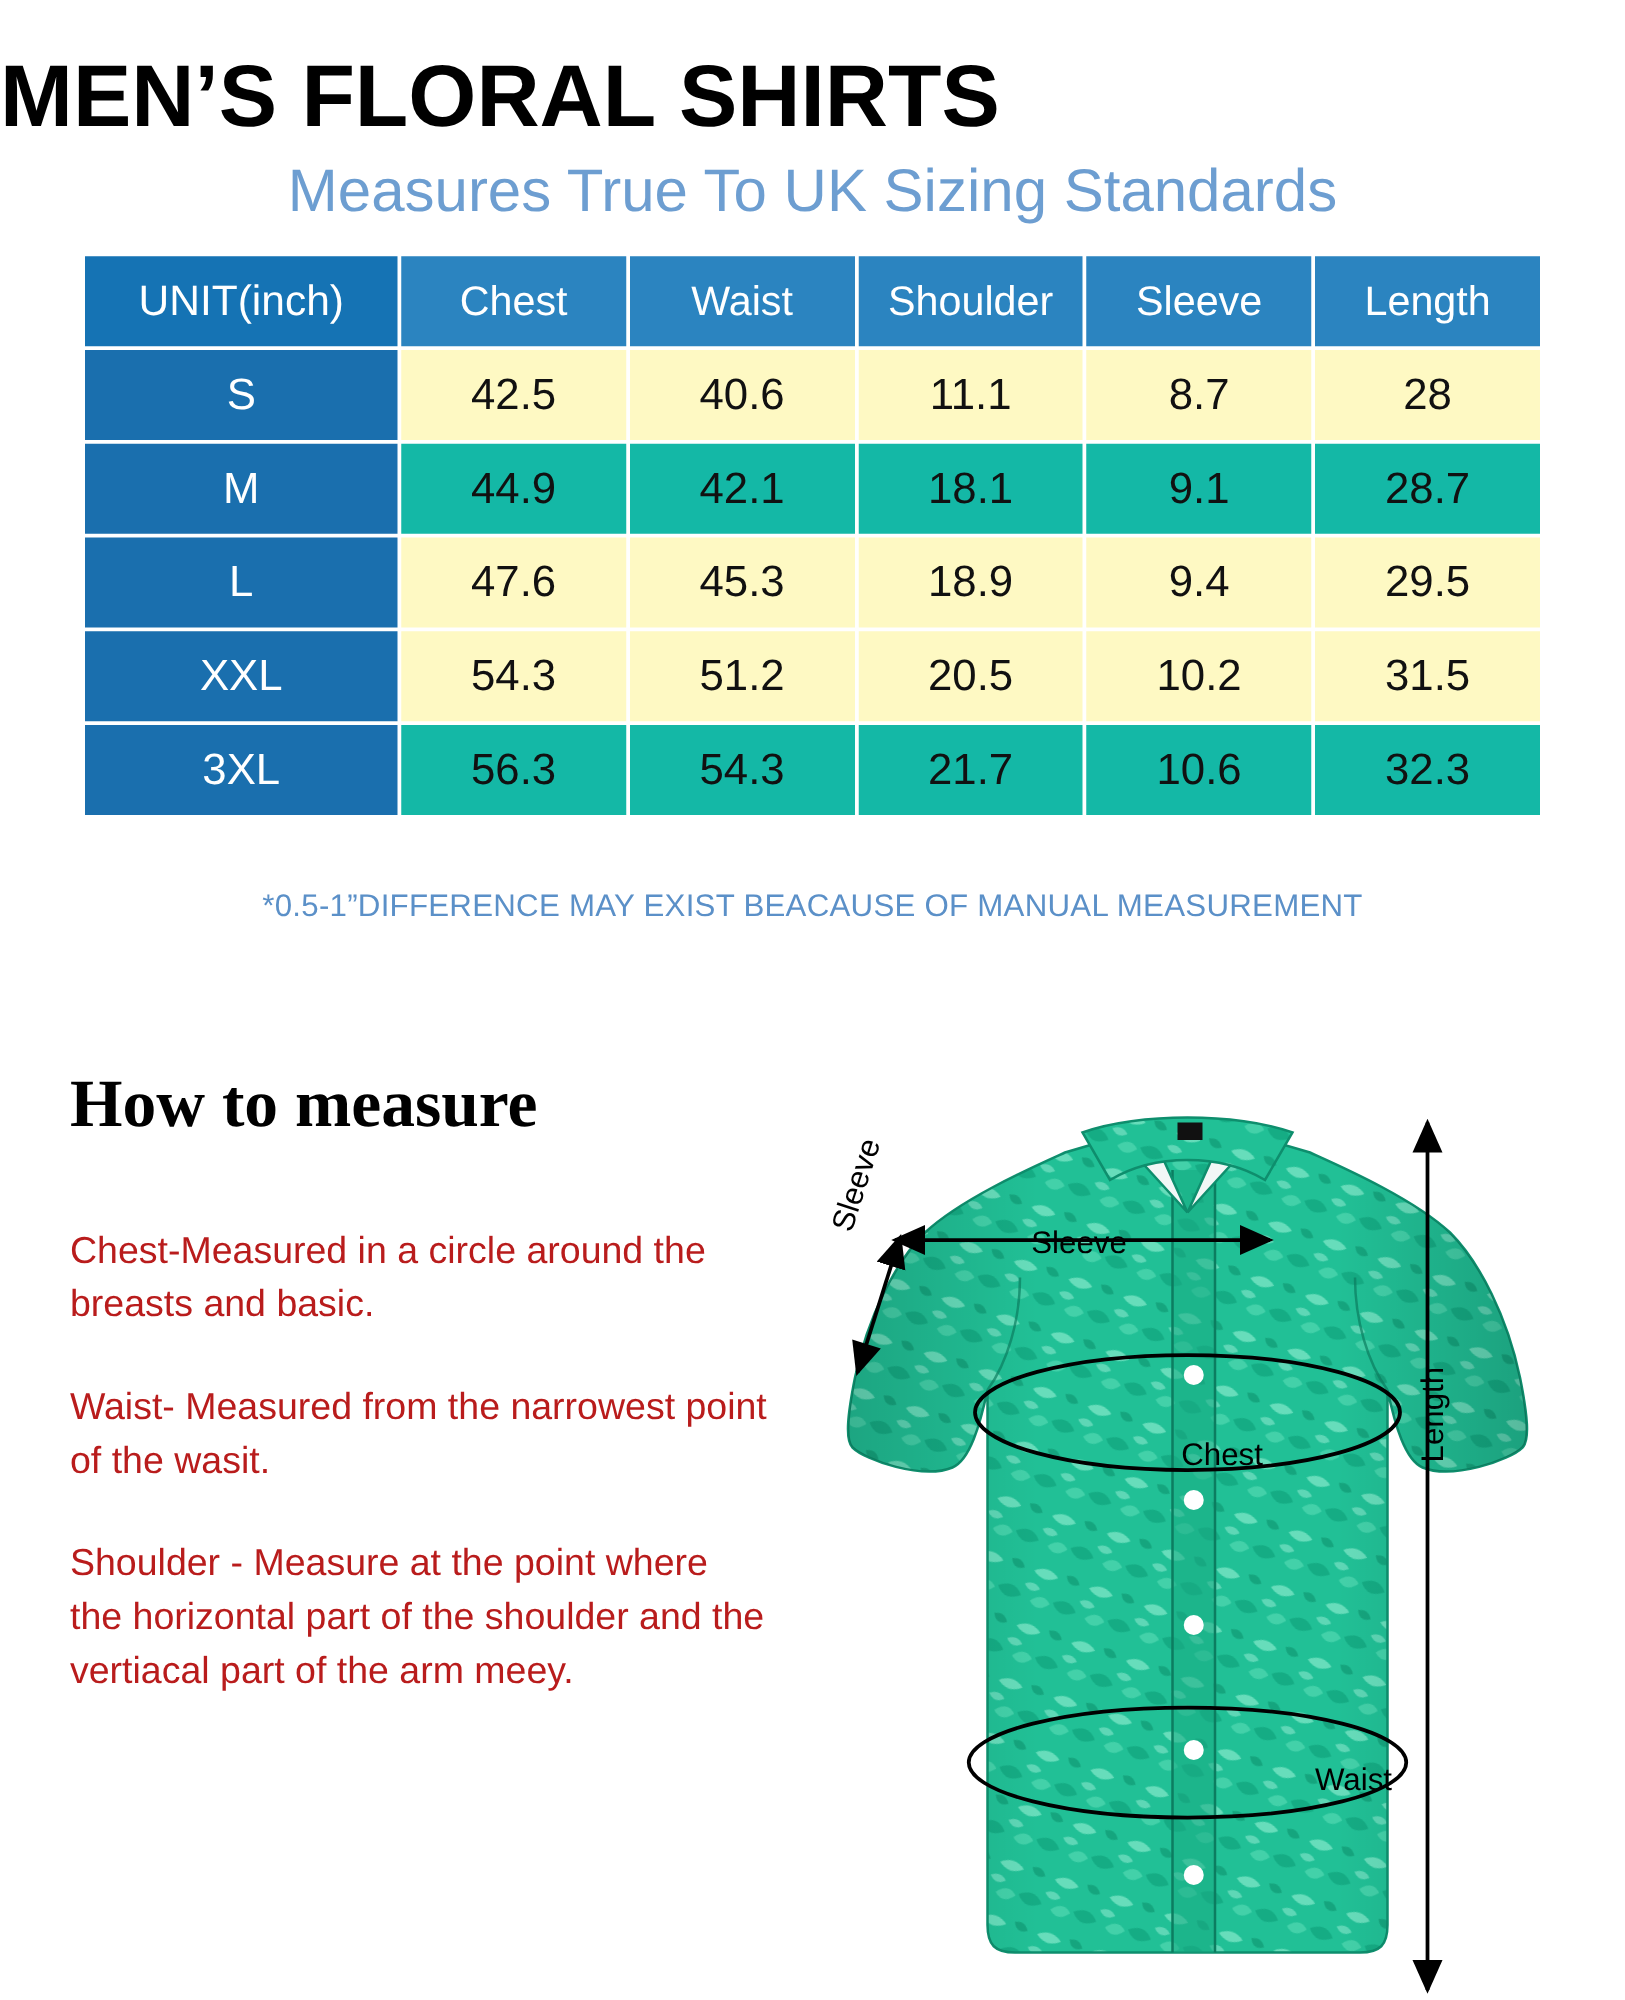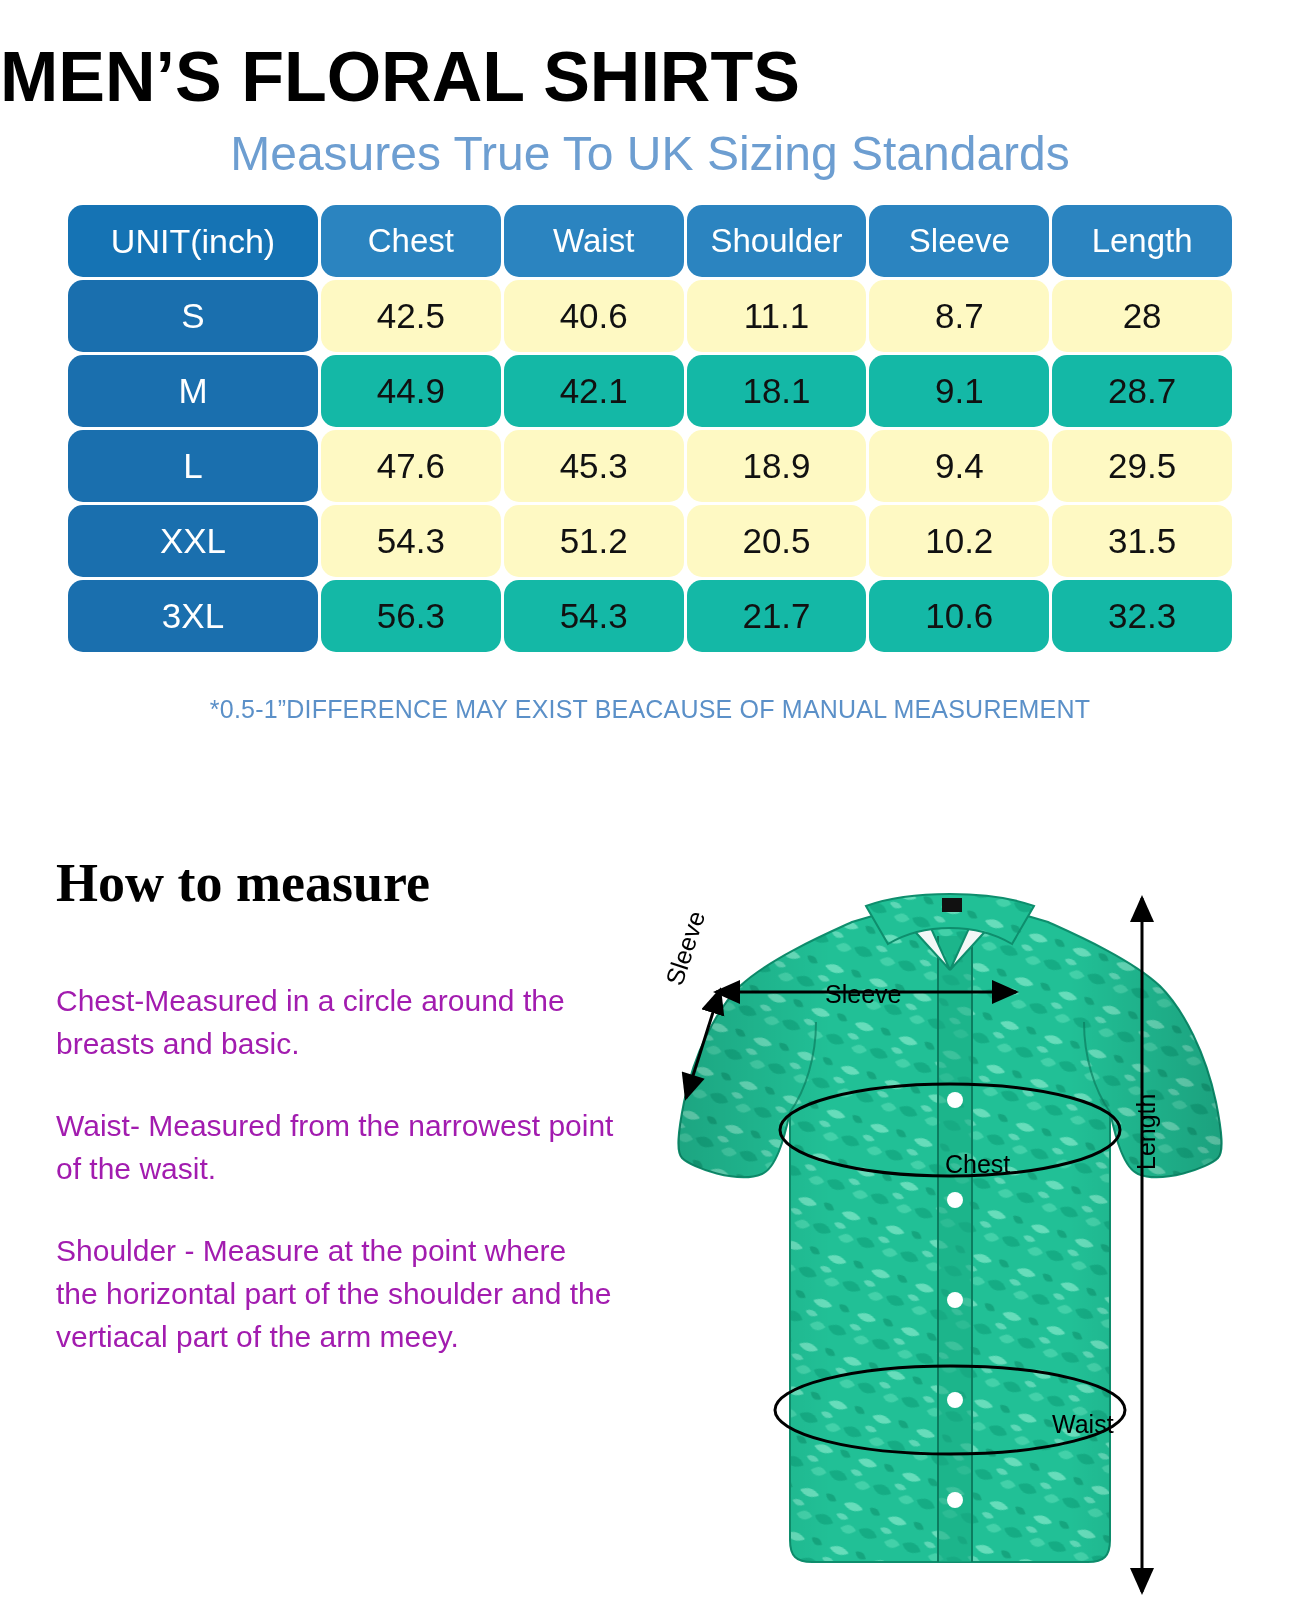--- a/index.html
+++ b/index.html
@@ -44,21 +44,20 @@
     border-spacing: 3px;
     width: 100%;
     table-layout: fixed;
   }
   table.size-table th,
   table.size-table td {
     height: 70px;
     text-align: center;
     vertical-align: middle;
     font-weight: normal;
-    border-radius: 15px;
   }
   th.head-unit {
     background: #1573b4;
     color: #ffffff;
     font-size: 34px;
     font-weight: bold;
     width: 248px;
   }
   th.head-col {
     background: #2b84c0;
@@ -76,21 +75,21 @@
     font-size: 35px;
   }
   td.val.alt {
     background: #14b8a6;
   }
 
   .note {
     text-align: center;
     color: #5b90c8;
     font-size: 25px;
-    margin-top: 40px;
+    margin-top: 56px;
     letter-spacing: 0.2px;
   }
 
   
   .howto-title {
     position: absolute;
     left: 56px;
     top: 852px;
     font-family: "Liberation Serif", serif;
     font-size: 54px;
@@ -98,21 +97,21 @@
     color: #000000;
   }
   .howto-list {
     position: absolute;
     left: 56px;
     top: 980px;
     width: 560px;
   }
   .howto-item {
     font-size: 30px;
-    color: #a21caf;
+    color: #b91c1c;
     line-height: 1.42;
     margin-bottom: 40px;
   }
 
   
   .illus {
     position: absolute;
     left: 620px;
     top: 840px;
     width: 660px;

